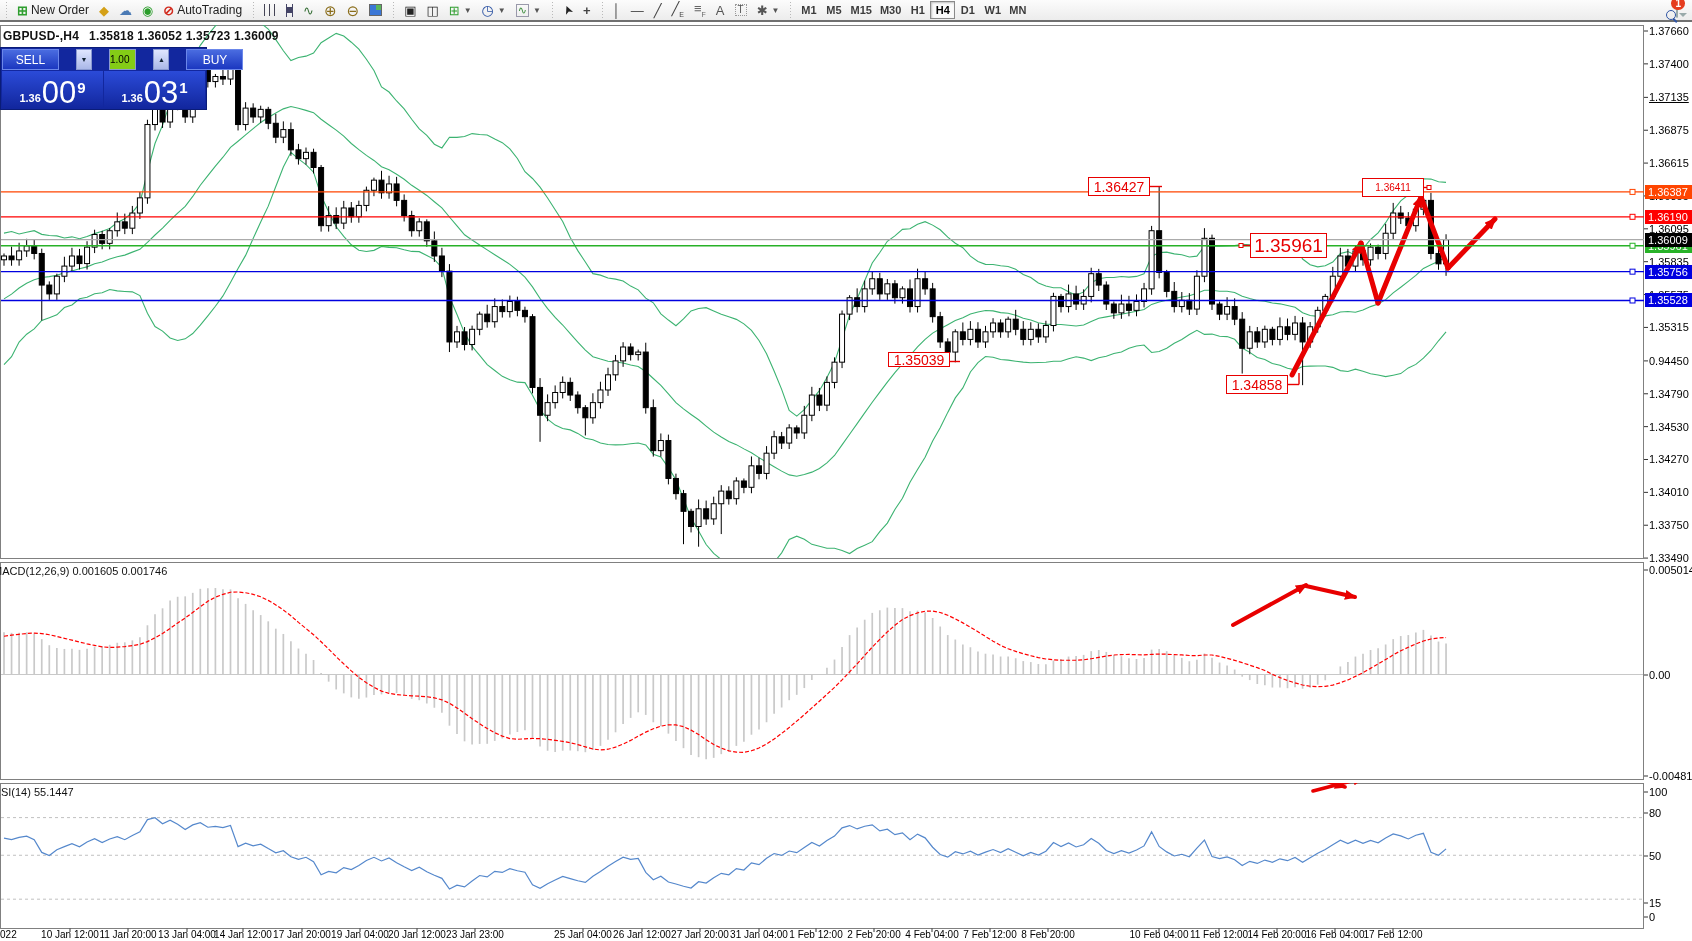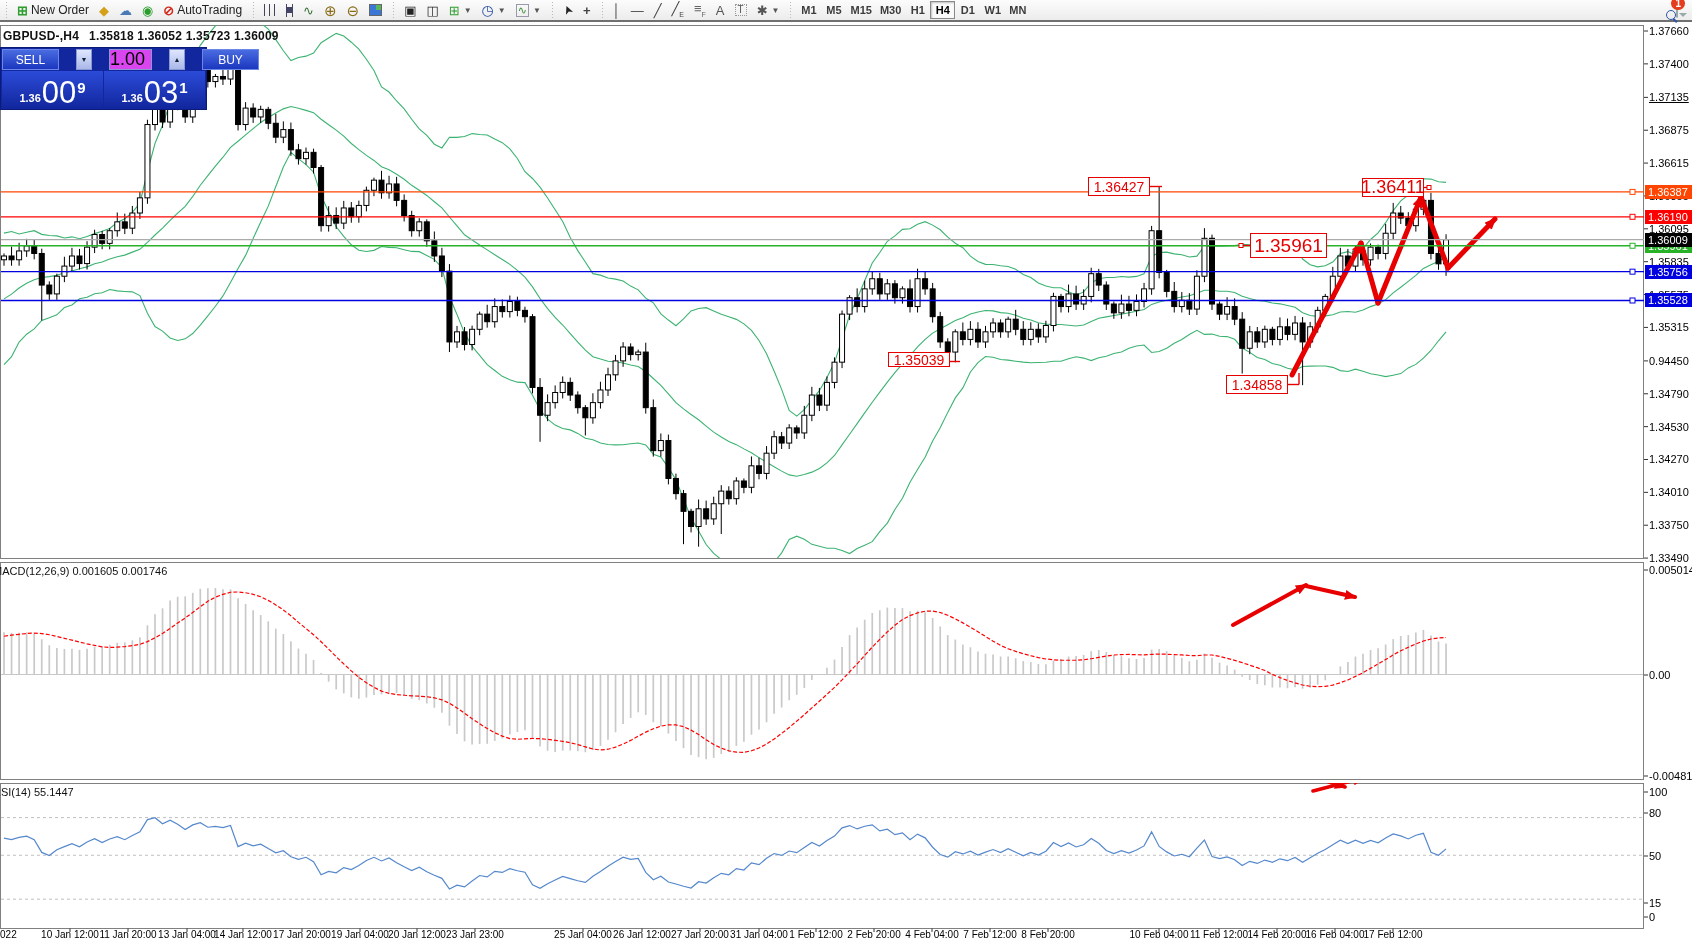--- a/index.html
+++ b/index.html
@@ -64,21 +64,21 @@
   .ann { position:absolute; z-index:20; border:1px solid #e80000; color:#e80000; background:#fff;
     display:flex; align-items:center; justify-content:center; font-family:"Liberation Sans",sans-serif; }
   
   #ocw { position:absolute; left:0; top:47px; width:207px; z-index:25;
     background:#12279e; border:1px solid #0a1c78; padding:1px; }
   #ocw-row1 { display:flex; height:21px; gap:17px; }
   .ocw-btn { flex:0 0 57px; display:flex; align-items:center; justify-content:center;
     background:linear-gradient(#4a6ce0,#1b37c0); color:#fff; font-size:12px; border:1px solid #6b87ea; }
   .ocw-step { flex:0 0 16px; display:flex; align-items:center; justify-content:center;
     background:linear-gradient(#dfe6ff,#aab8e8); color:#123; font-size:7px; border:1px solid #8a9ad0; }
-  #ocw-vol { flex:1; background:#d946ef; color:#000; font-size:18px; text-align:right; padding:0 6px 0 0;
+  #ocw-vol { flex:1; background:#84cc16; color:#000; font-size:10px; text-align:right; padding:0 6px 0 0;
     border:1px solid #8a9ad0; display:flex; align-items:center; justify-content:flex-end; }
   #ocw-row2 { display:flex; height:37px; gap:1px; margin-top:1px; }
   .ocw-price { flex:1; display:flex; align-items:flex-end; justify-content:center;
     background:linear-gradient(#2b4bd8,#12279e); color:#fff; padding-bottom:0; }
   .ocw-price .sm { font-size:11px; font-weight:bold; margin:0 1px 4px 0; }
   .ocw-price .big { font-size:31px; line-height:30px; font-weight:normal; }
   .ocw-price .sup { font-size:15px; font-weight:bold; margin:0 0 12px 1px; }
 </style>
 </head>
 <body>
@@ -960,18 +960,18 @@
       <div class="tlab" style="left: 990px;">7 Feb 12:00</div>
       <div class="tlab" style="left: 1048px;">8 Feb 20:00</div>
       <div class="tlab" style="left: 1159px;">10 Feb 04:00</div>
       <div class="tlab" style="left: 1219px;">11 Feb 12:00</div>
       <div class="tlab" style="left: 1277px;">14 Feb 20:00</div>
       <div class="tlab" style="left: 1335px;">16 Feb 04:00</div>
       <div class="tlab" style="left: 1393px;">17 Feb 12:00</div>
     </div>
   <div id="annotations">
       <div class="ann" style="left: 1088px; top: 177px; width: 62px; height: 19px; font-size: 14px;">1.36427</div>
-      <div class="ann" style="left: 1362px; top: 178px; width: 62px; height: 19px; font-size: 18px;">1.36411</div>
+      <div class="ann" style="left: 1362px; top: 178px; width: 62px; height: 19px; font-size: 10px;">1.36411</div>
       <div class="ann" style="left: 1250px; top: 233px; width: 77px; height: 25px; font-size: 19px;">1.35961</div>
       <div class="ann" style="left: 888px; top: 352px; width: 62px; height: 15px; font-size: 14px;">1.35039</div>
       <div class="ann" style="left: 1226px; top: 375px; width: 62px; height: 19px; font-size: 14px;">1.34858</div>
     </div>
 </div>
 
 </body></html>

